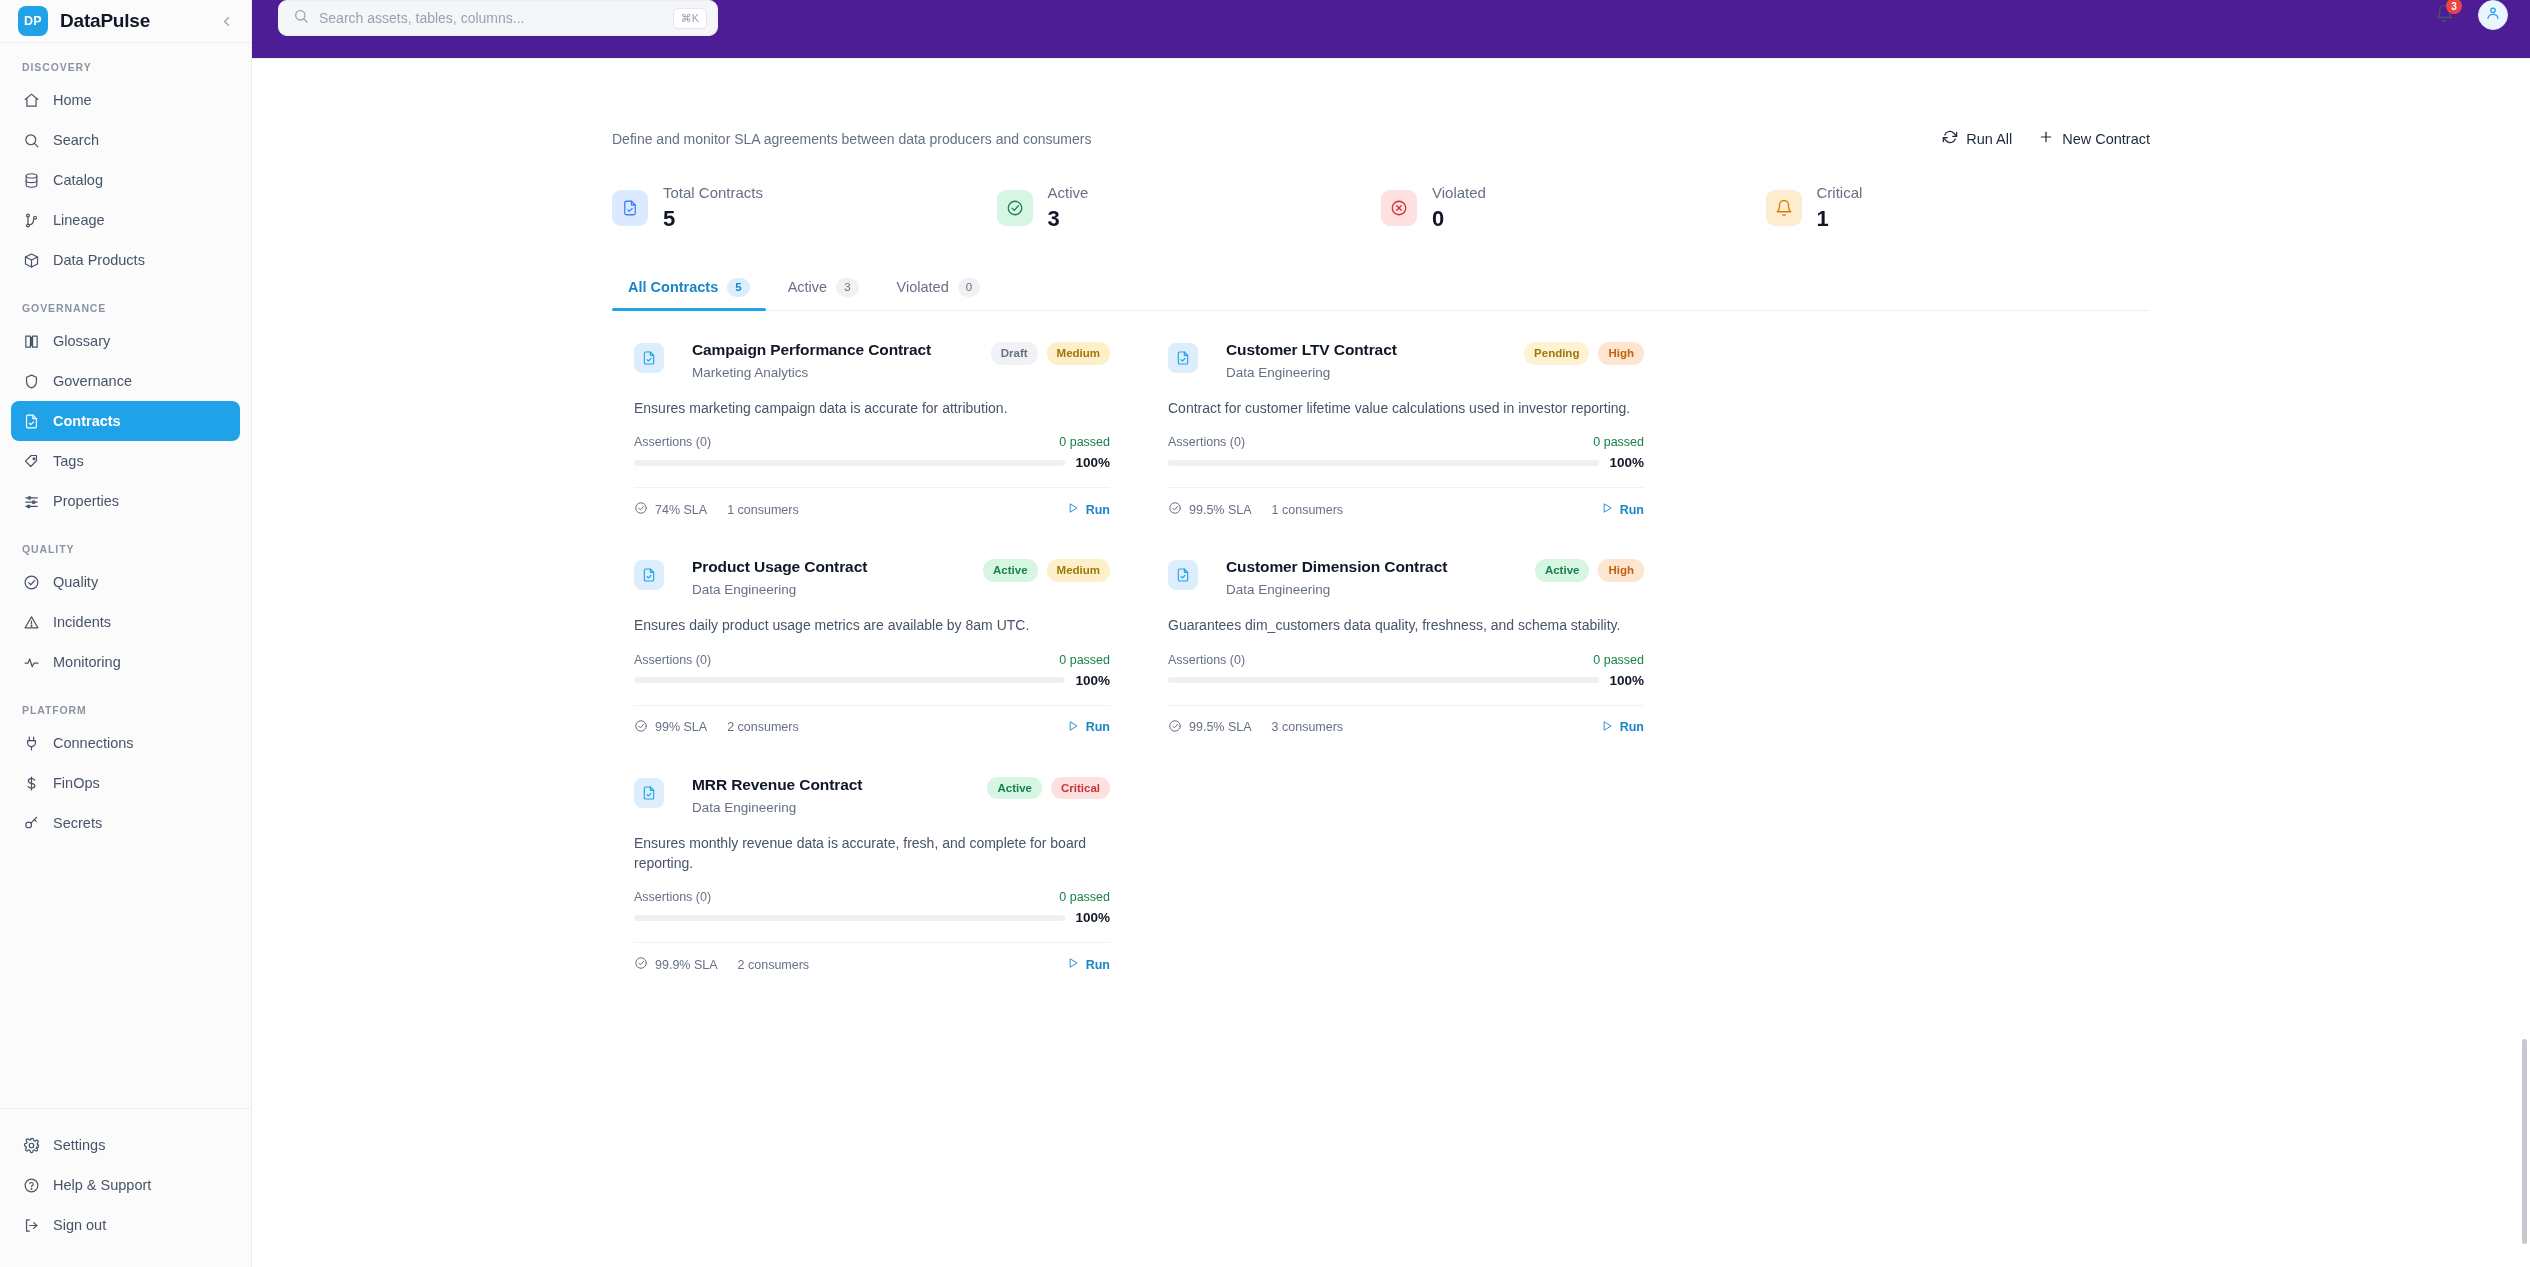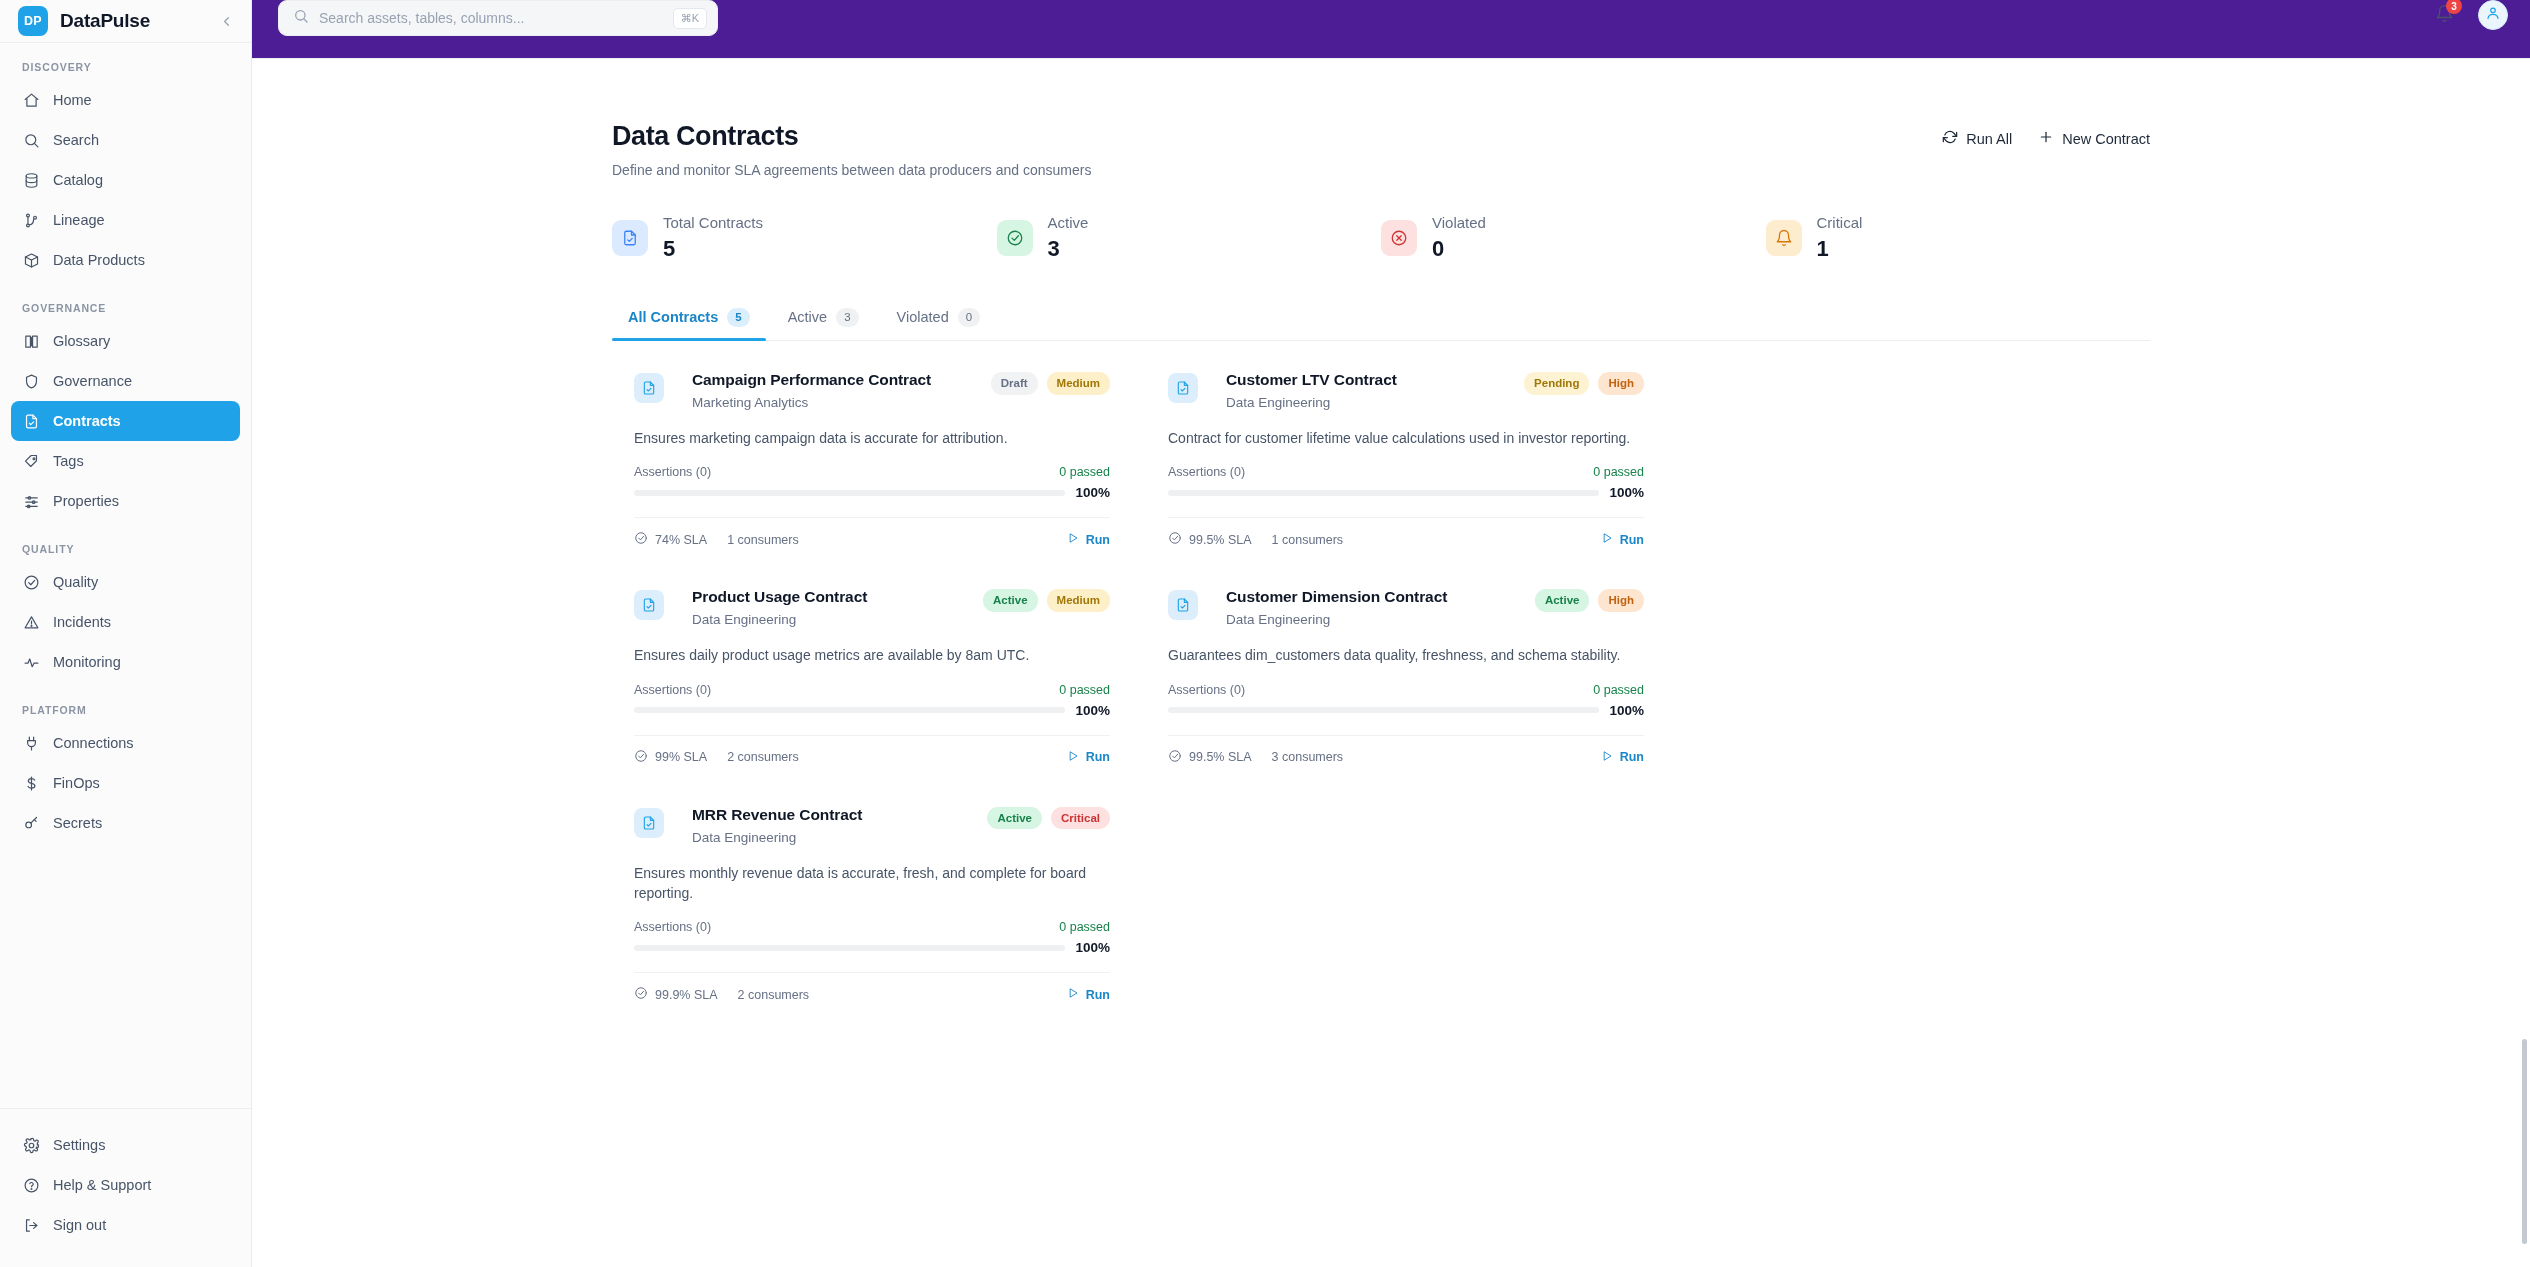--- a/index.html
+++ b/index.html
@@ -439,21 +439,20 @@
           </span>
         </div>
       </div>
     </header>
 
     <div class="content">
       <div class="page">
 
         <div class="page-head">
           <div>
-            <h1 class="page-title">Data Contracts</h1>
             <div class="page-sub">Define and monitor SLA agreements between data producers and consumers</div>
           </div>
           <div class="page-actions">
             <div class="act-btn">
               <span>
                 <svg viewBox="0 0 24 24">
                     <polyline points="22 5 22 11 16 11"></polyline>
                     <polyline points="2 19 2 13 8 13"></polyline>
                     <path d="M4.2 9a8 8 0 0 1 13.3-3L22 11"></path>
                     <path d="M19.8 15a8 8 0 0 1-13.3 3L2 13"></path>

